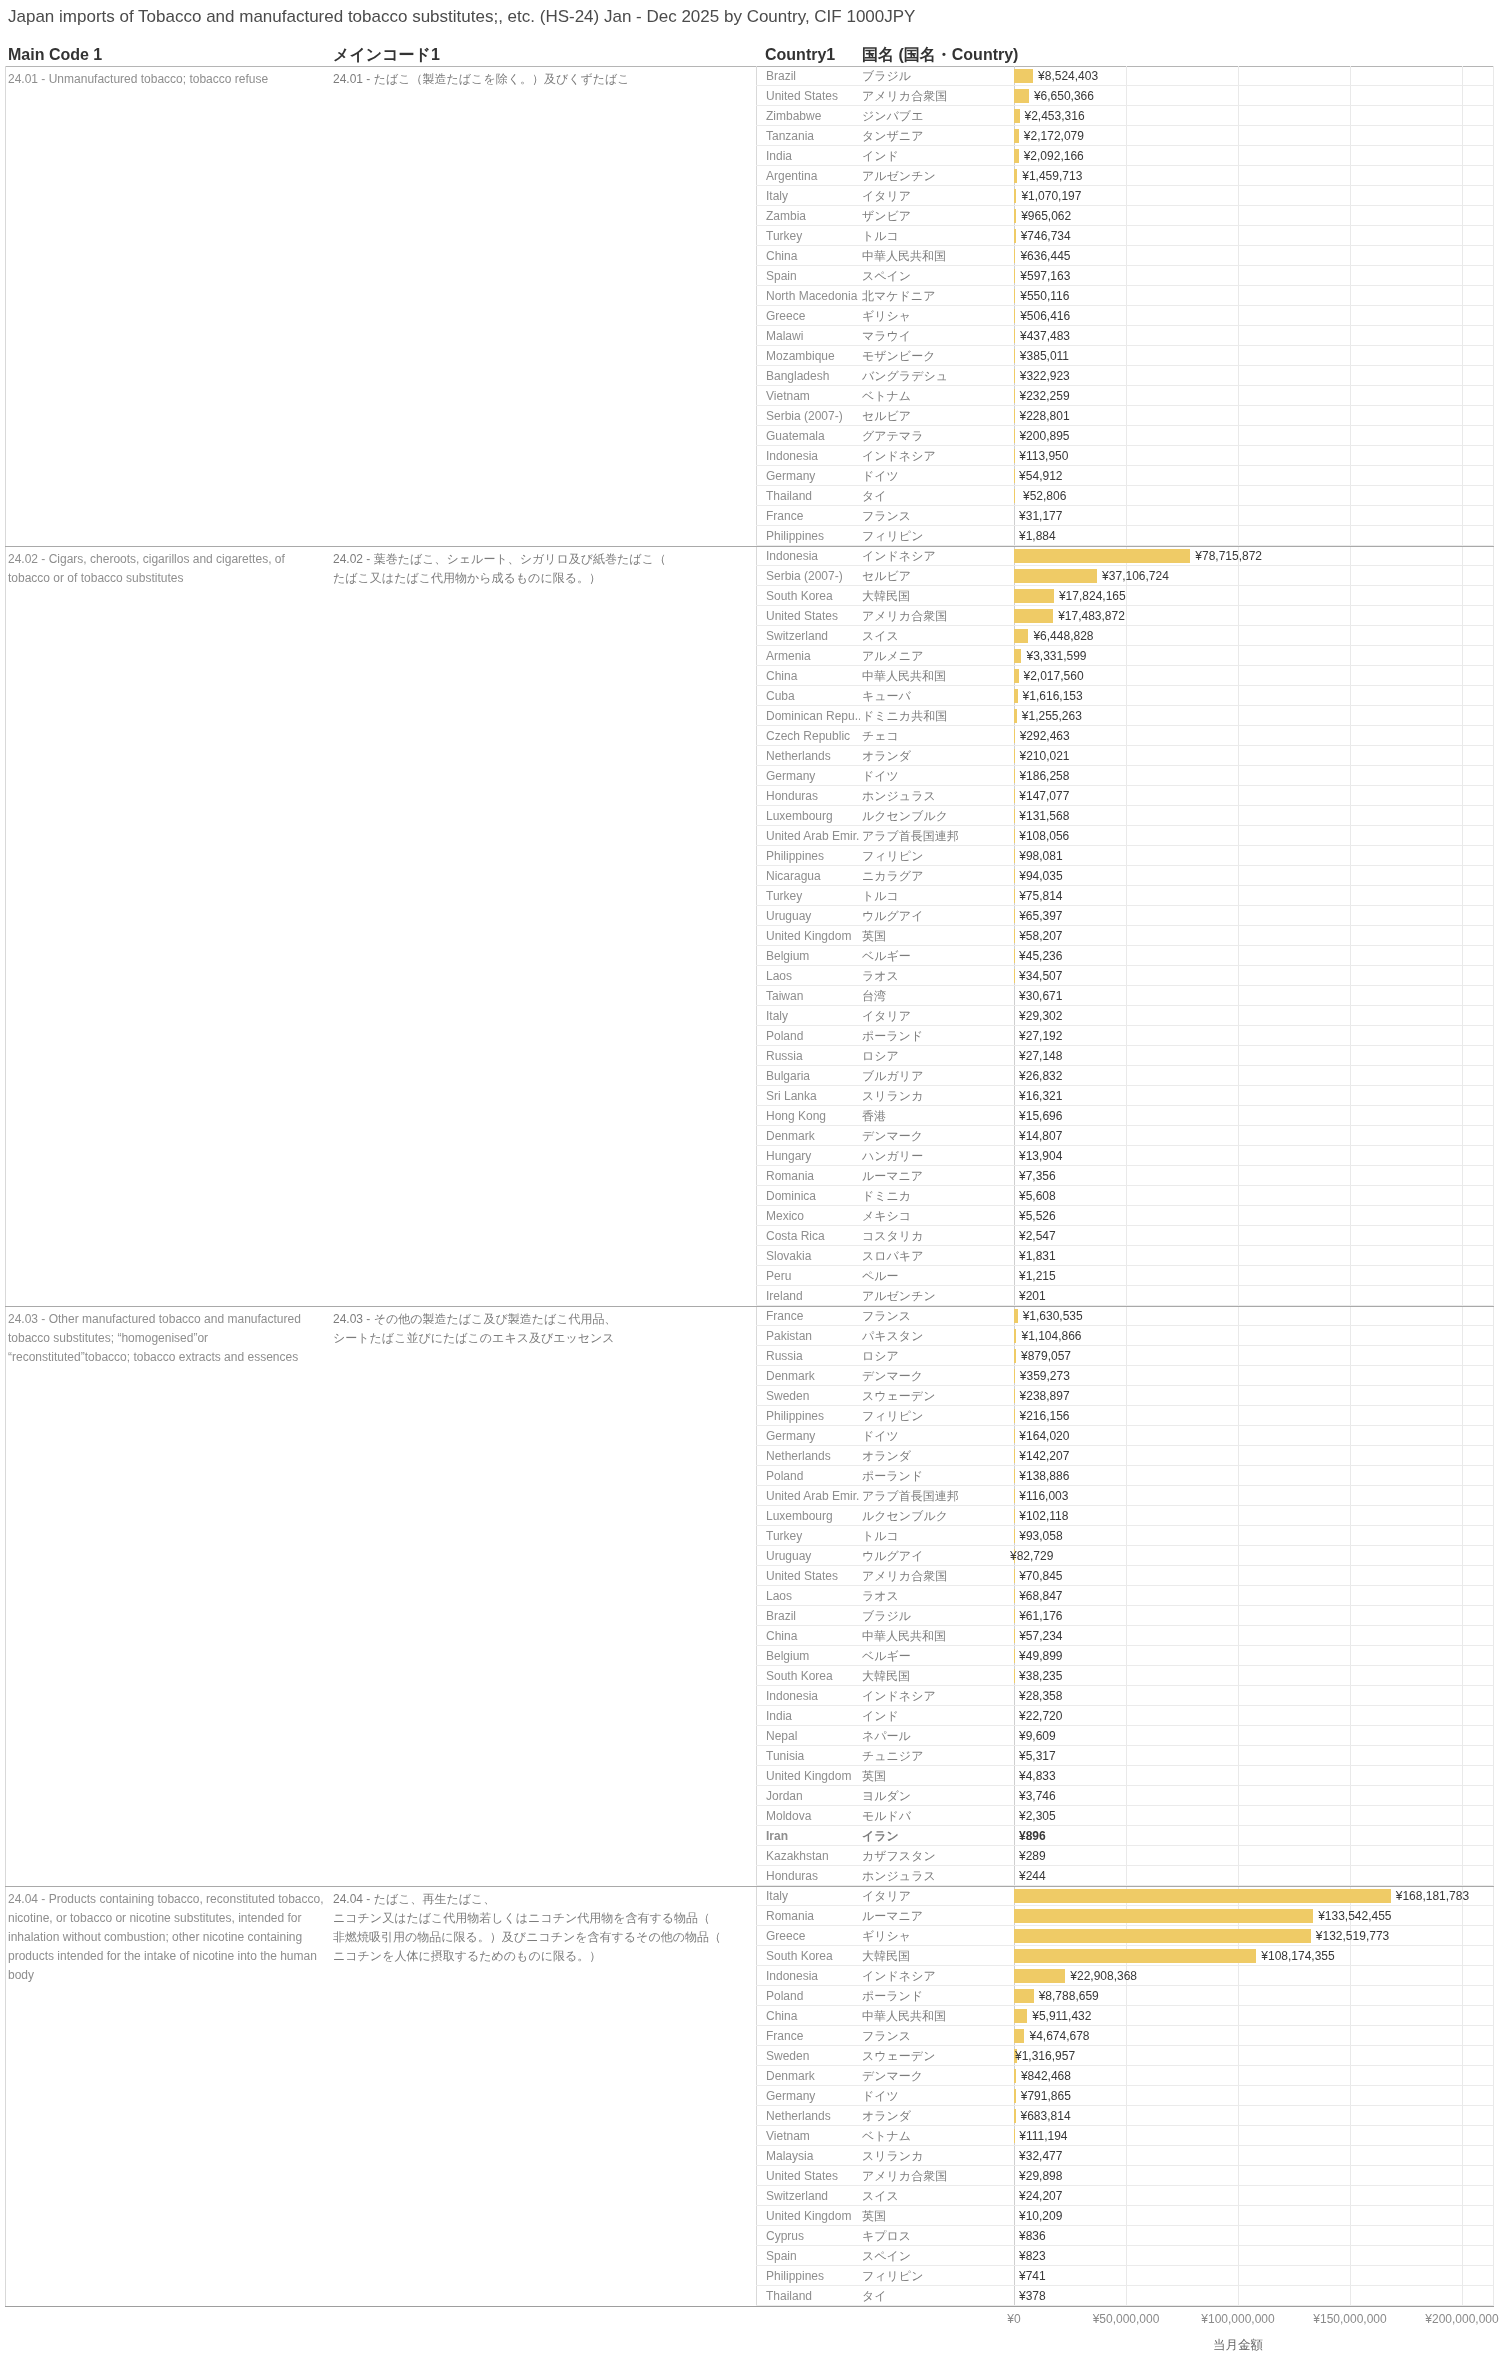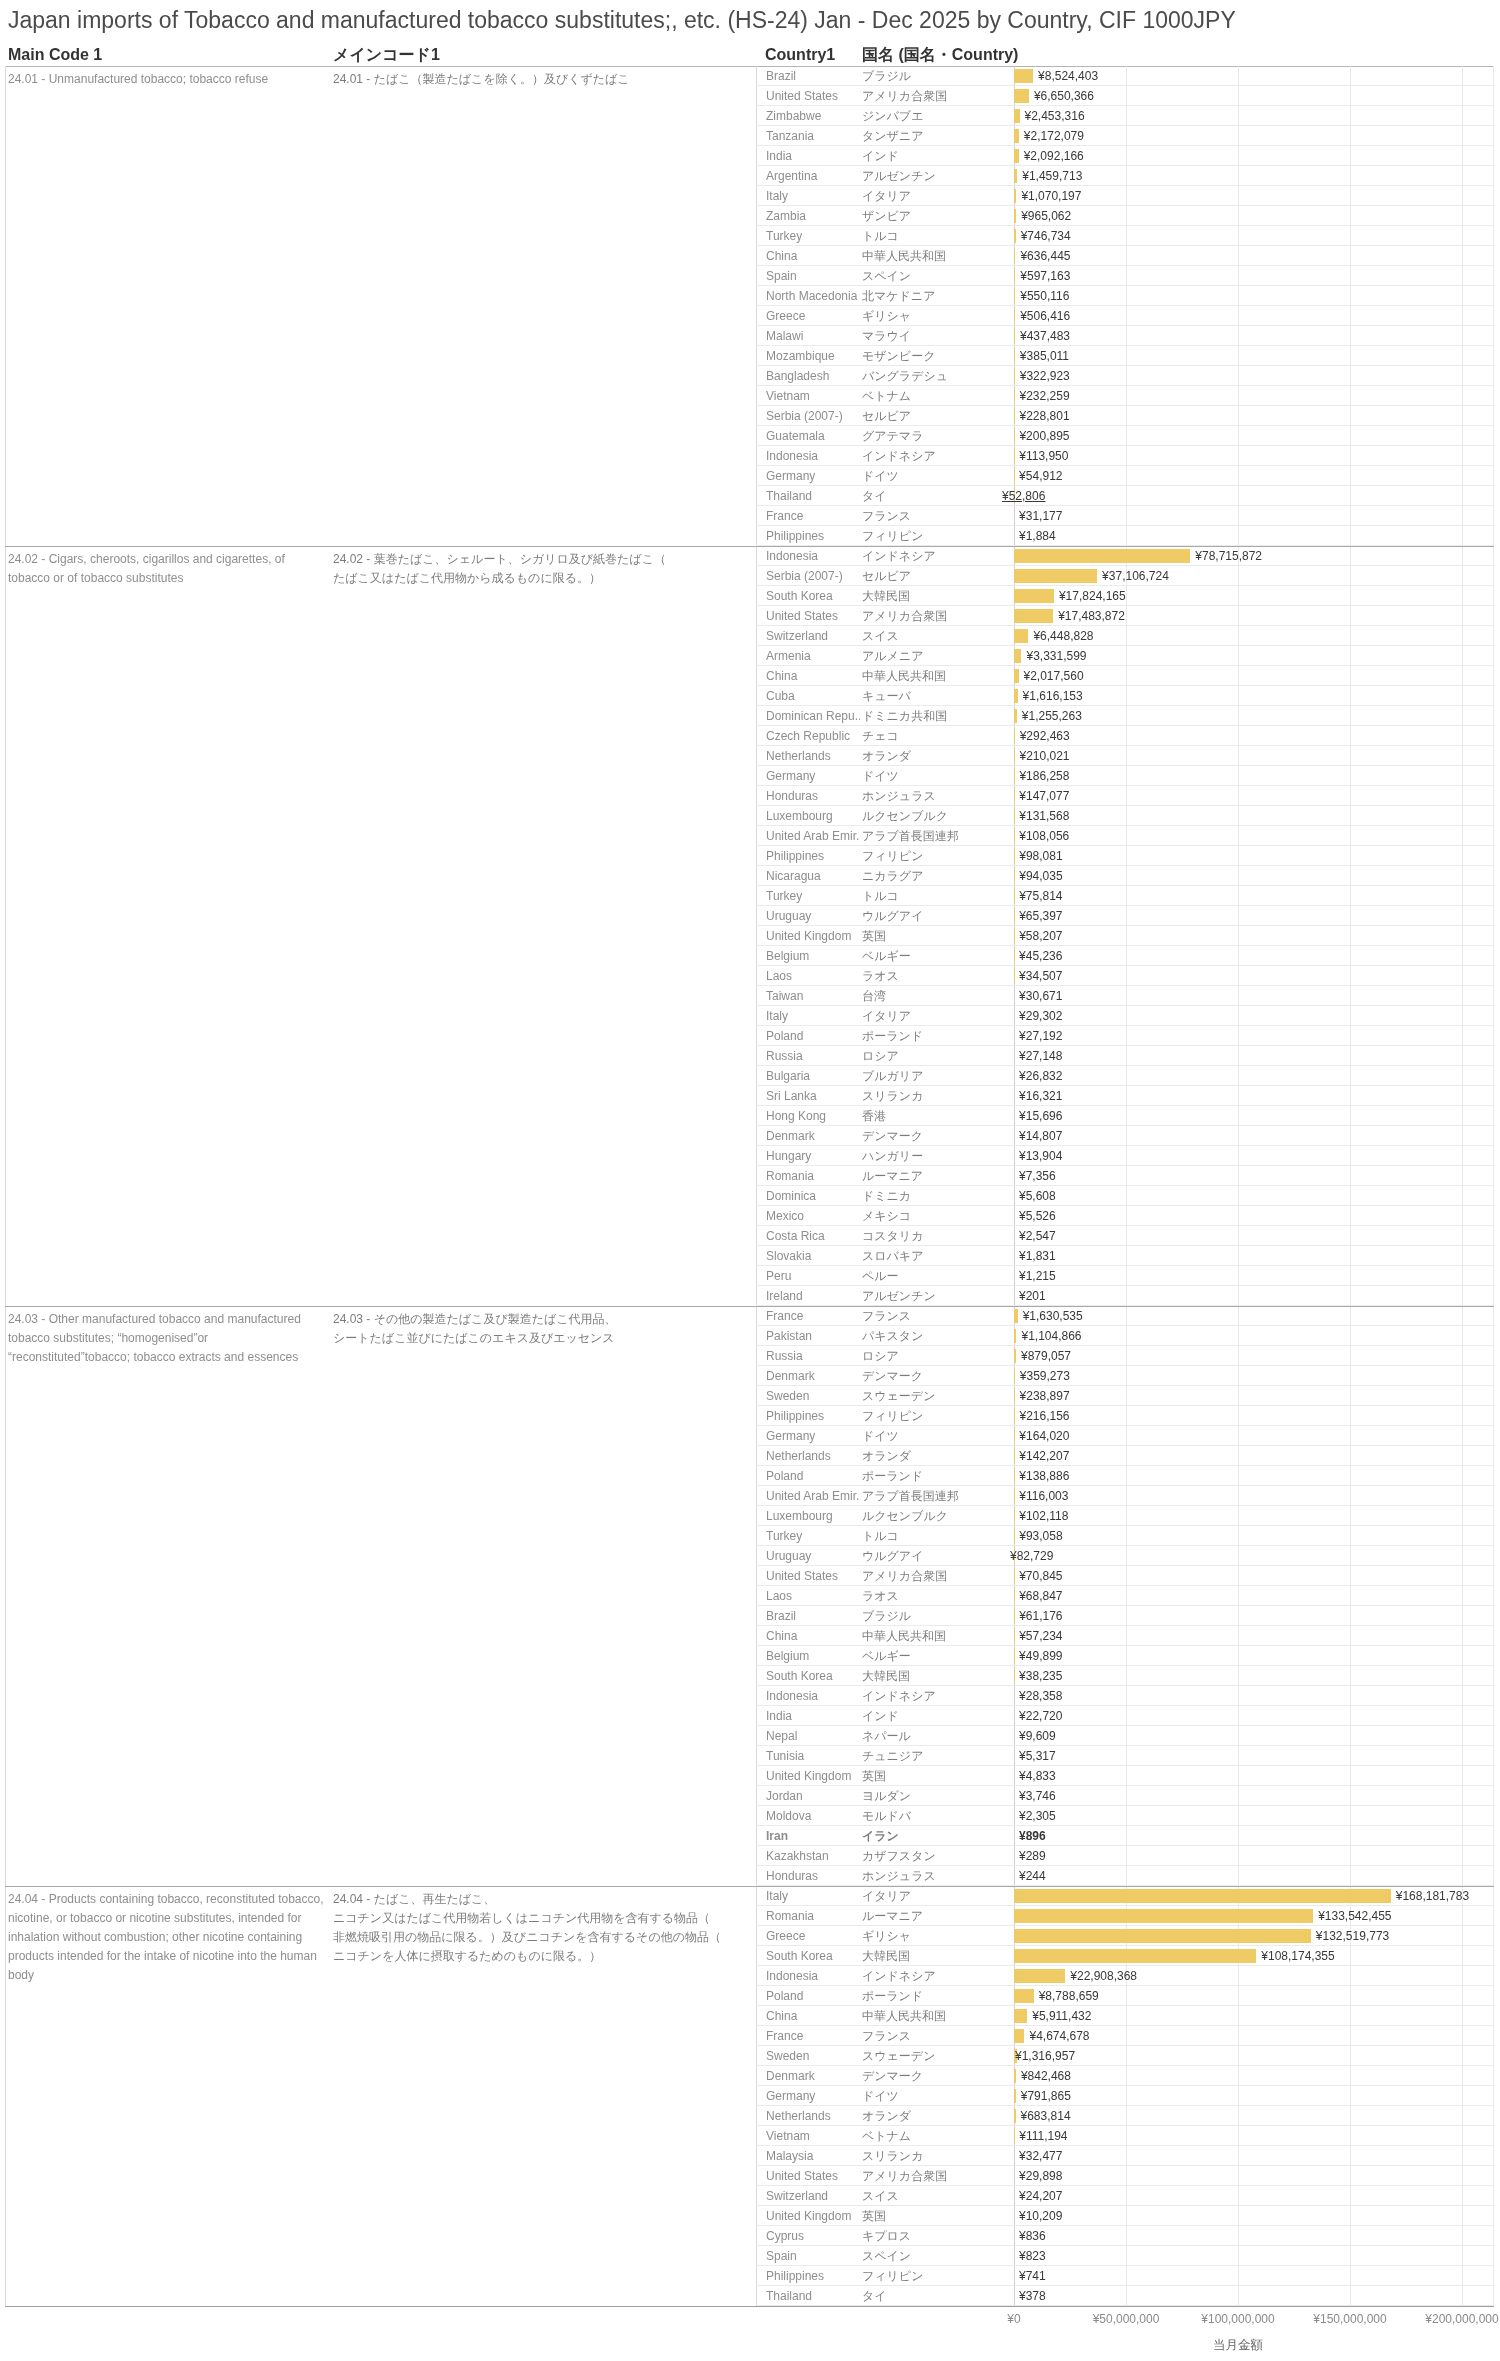--- a/index.html
+++ b/index.html
@@ -1,18 +1,18 @@
 <!DOCTYPE html>
 <html><head>
 <meta charset="utf-8">
 <style>
   html,body{margin:0;padding:0;background:#fff;}
   #app{position:relative;width:1500px;height:2361px;background:#ffffff;
        font-family:"Liberation Sans","DejaVu Sans",sans-serif;overflow:hidden;}
-  .title{position:absolute;left:8px;top:7px;font-size:23px;color:#4b4b4b;white-space:nowrap;}
+  .title{position:absolute;left:8px;top:7px;font-size:17px;color:#4b4b4b;white-space:nowrap;}
   .hdr{position:absolute;top:44px;height:22px;line-height:22px;font-size:16px;font-weight:bold;color:#333;white-space:nowrap;}
   .hdr-underline{position:absolute;left:5px;top:66px;width:1489px;height:1px;background:#b5b5b5;}
   .vline{position:absolute;top:66px;height:2240px;width:1px;}
   .vline.border{background:#d9d9d9;}
   .vline.axis{background:#cfcfcf;}
   .vline.grid{background:#e9e9e9;}
   .sec-sep{position:absolute;left:5px;width:1489px;height:1px;background:#a9a9a9;}
   .bottom-line{position:absolute;left:5px;width:1489px;height:1px;background:#9e9e9e;}
   .desc{position:absolute;font-size:12px;line-height:19px;white-space:pre-wrap;}
   .desc.en{left:8px;width:322px;color:#8e8e8e;}
@@ -172,21 +172,21 @@
       <div class="row" style="top: 466px;">
         <div class="cell country">Germany</div>
         <div class="cell jpname">ドイツ</div>
         <div class="bar" style="width: 0.12px; background: rgb(239, 203, 102);"></div>
         <div class="val" style="left: 263.12px;">¥54,912</div>
       </div>
       <div class="row" style="top: 486px;">
         <div class="cell country">Thailand</div>
         <div class="cell jpname">タイ</div>
         <div class="bar" style="width: 0.12px; background: rgb(239, 203, 102);"></div>
-        <div class="val" style="left: 246px; text-decoration: underline;">¥52,806</div>
+        <div class="val" style="left: 267px;">¥52,806</div>
       </div>
       <div class="row" style="top: 506px;">
         <div class="cell country">France</div>
         <div class="cell jpname">フランス</div>
         <div class="bar" style="width: 0.07px; background: rgb(239, 203, 102);"></div>
         <div class="val" style="left: 263.07px;">¥31,177</div>
       </div>
       <div class="row" style="top: 526px;">
         <div class="cell country">Philippines</div>
         <div class="cell jpname">フィリピン</div>

